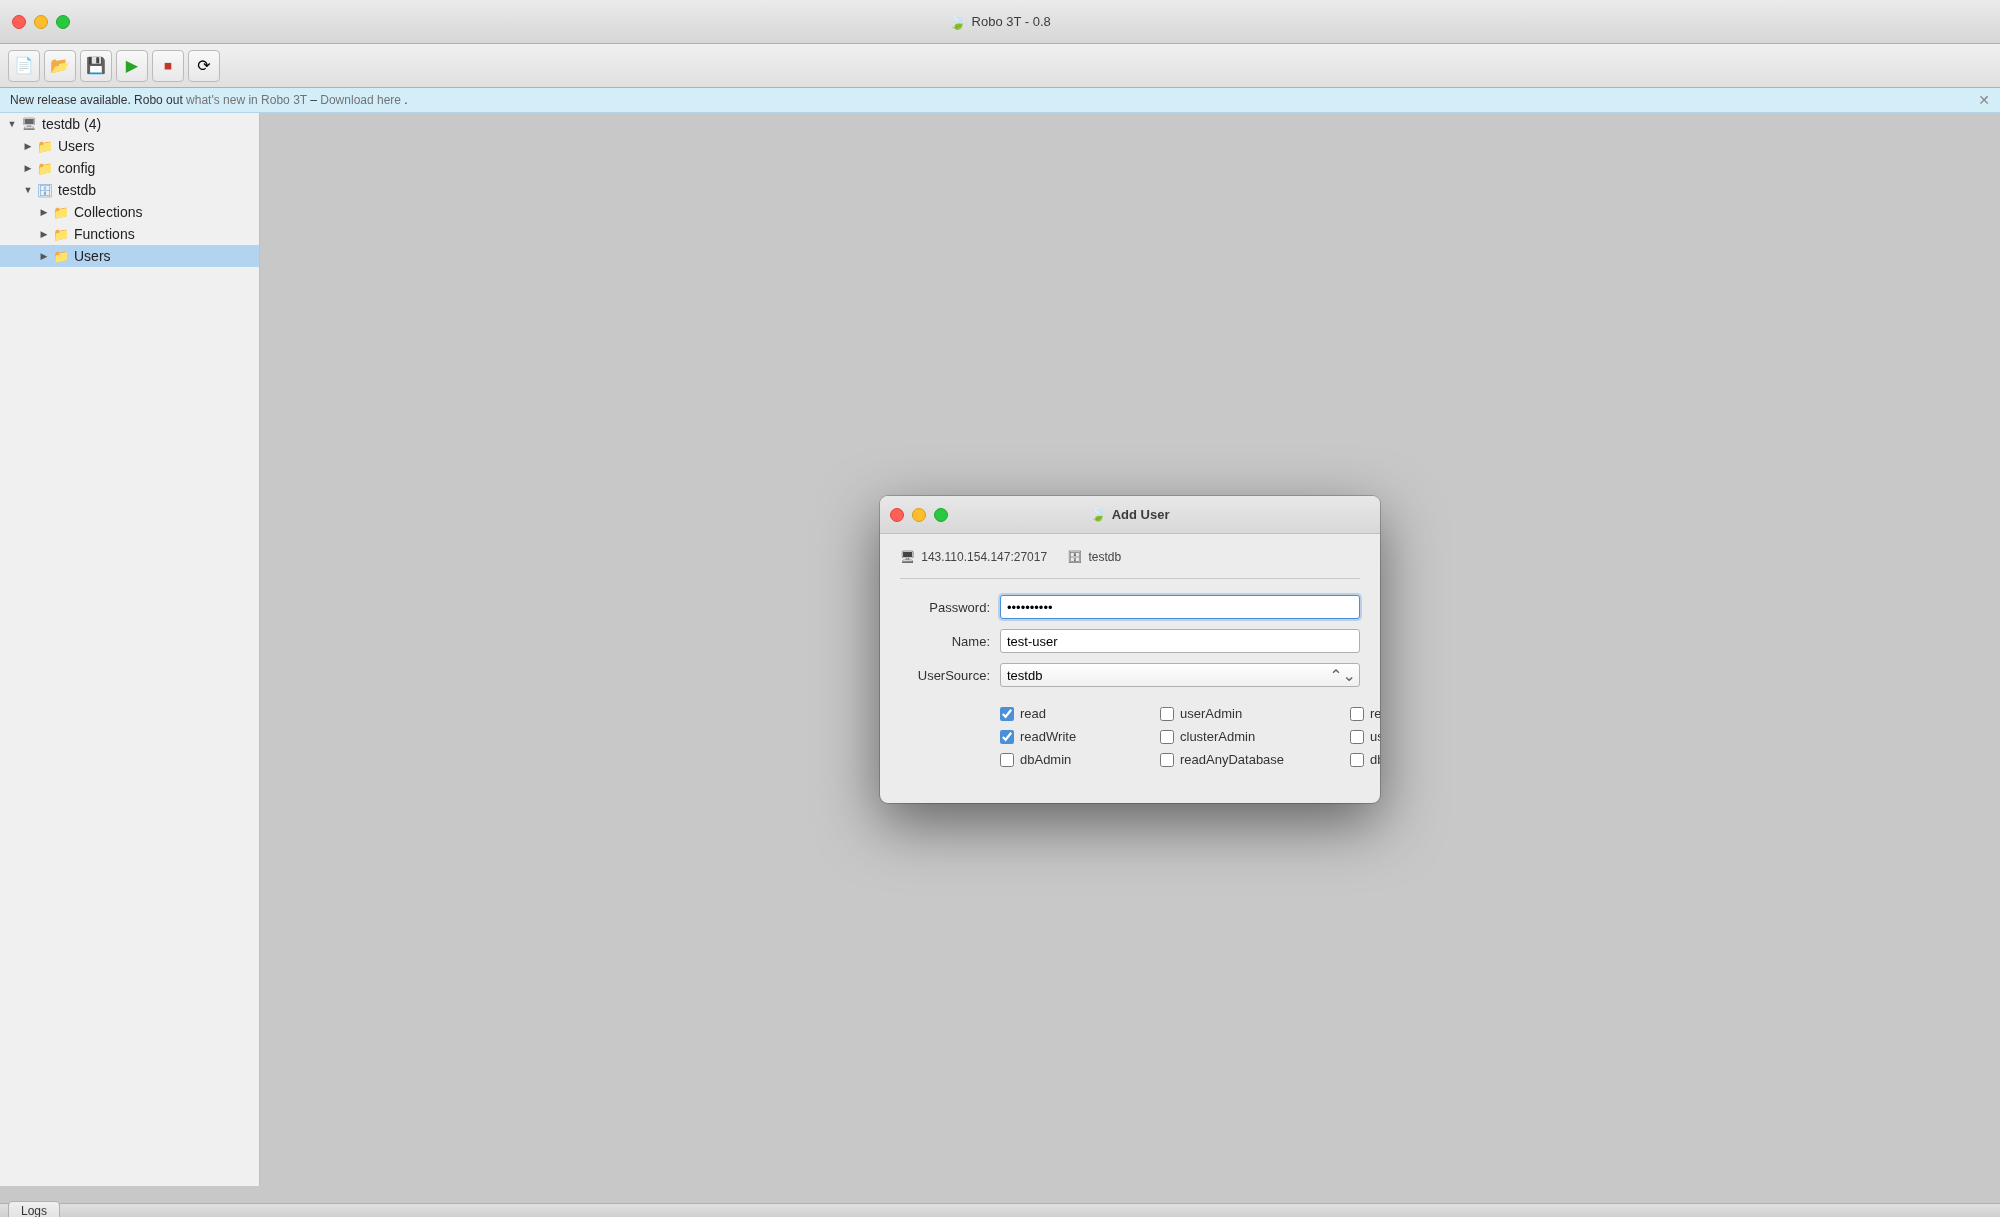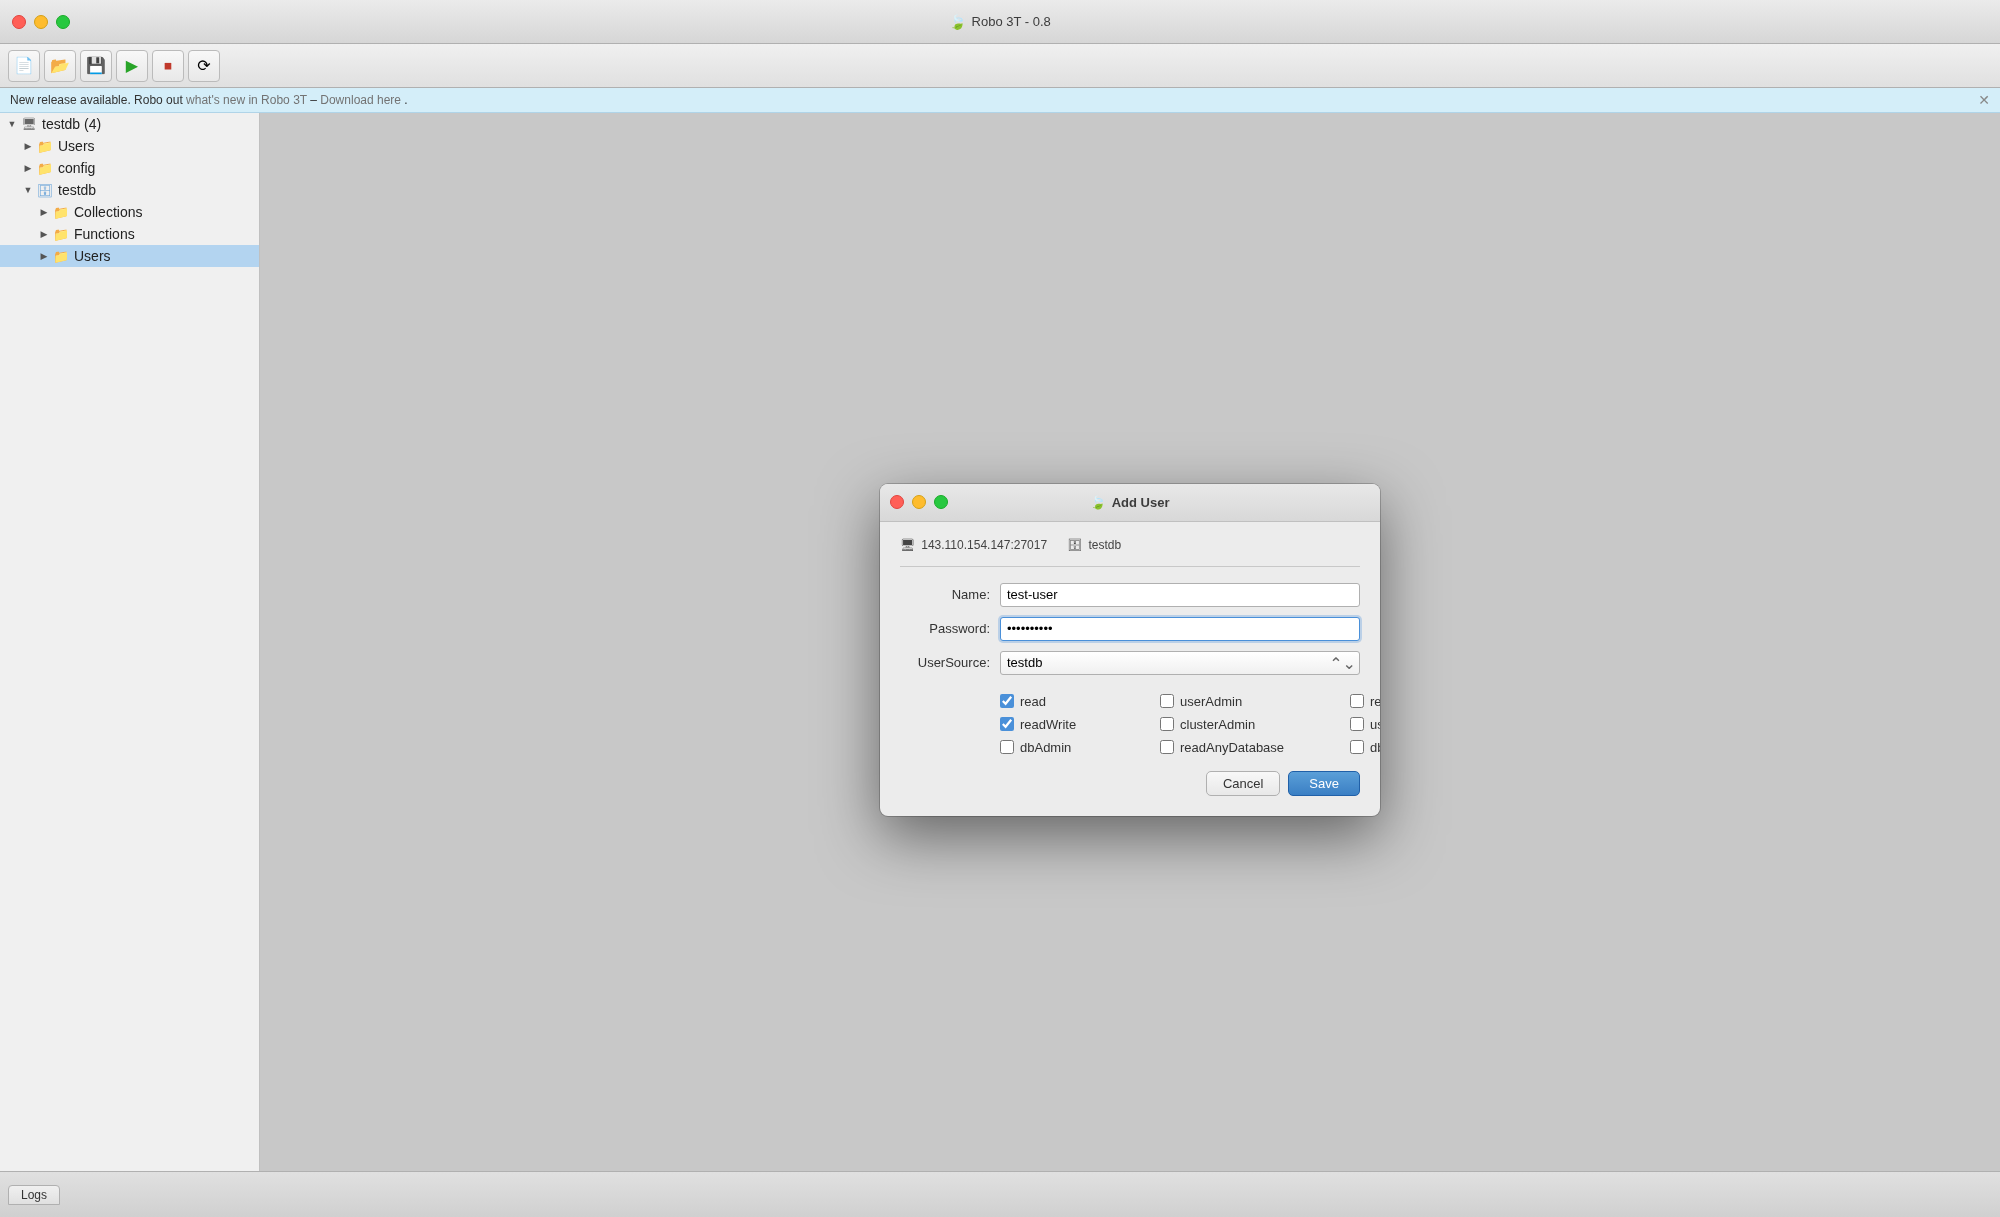--- a/index.html
+++ b/index.html
@@ -304,21 +304,21 @@
       color: #fff;
       font-weight: 500;
     }
 
     
     .bottom-bar {
       position: absolute;
       bottom: 0;
       left: 0;
       right: 0;
-      height: 46px;
+      height: 14px;
       background: linear-gradient(to bottom, #e0e0e0, #d0d0d0);
       border-top: 1px solid #b0b0b0;
       display: flex;
       align-items: center;
       padding: 0 8px;
       gap: 4px;
     }
     .logs-tab {
       padding: 2px 12px;
       font-size: 12px;
@@ -436,27 +436,27 @@
               <span>🖥</span>
               <span>143.110.154.147:27017</span>
             </div>
             <div class="connection-info">
               <span>🗄</span>
               <span>testdb</span>
             </div>
           </div>
 
           <div class="form-row">
+            <label class="form-label">Password:</label>
+            <input class="form-input" type="password" value="••••••••••" style="border-color: rgb(74, 144, 217); box-shadow: rgba(74, 144, 217, 0.3) 0px 0px 0px 2px;">
+          </div>
+
+          <div class="form-row">
             <label class="form-label">Name:</label>
             <input class="form-input" type="text" value="test-user" style="">
-          </div>
-
-          <div class="form-row">
-            <label class="form-label">Password:</label>
-            <input class="form-input" type="password" value="••••••••••" style="border-color: rgb(74, 144, 217); box-shadow: rgba(74, 144, 217, 0.3) 0px 0px 0px 2px;">
           </div>
 
           <div class="form-row">
             <label class="form-label">UserSource:</label>
             <div class="form-select-wrapper">
               <select class="form-select">
                 <option value="testdb" selected="">testdb</option>
                 <option value="admin">admin</option>
                 <option value="local">local</option>
               </select>
@@ -501,24 +501,20 @@
                 <input type="checkbox" class="role-checkbox" id="readAnyDatabase" style="">
                 <label for="readAnyDatabase">readAnyDatabase</label>
               </div>
               <div class="role-item">
                 <input type="checkbox" class="role-checkbox" id="dbAdminAnyDatabase" style="">
                 <label for="dbAdminAnyDatabase">dbAdminAnyDatabase</label>
               </div>
             </div>
           </div>
 
-          <div class="dialog-buttons">
-            <button class="btn-cancel">Cancel</button>
-            <button class="btn-save">Save</button>
-          </div>
         </div>
       </div>
     </div>
   </div>
 </div>
 
 <div class="bottom-bar">
   <div class="logs-tab">Logs</div>
 </div>
 

